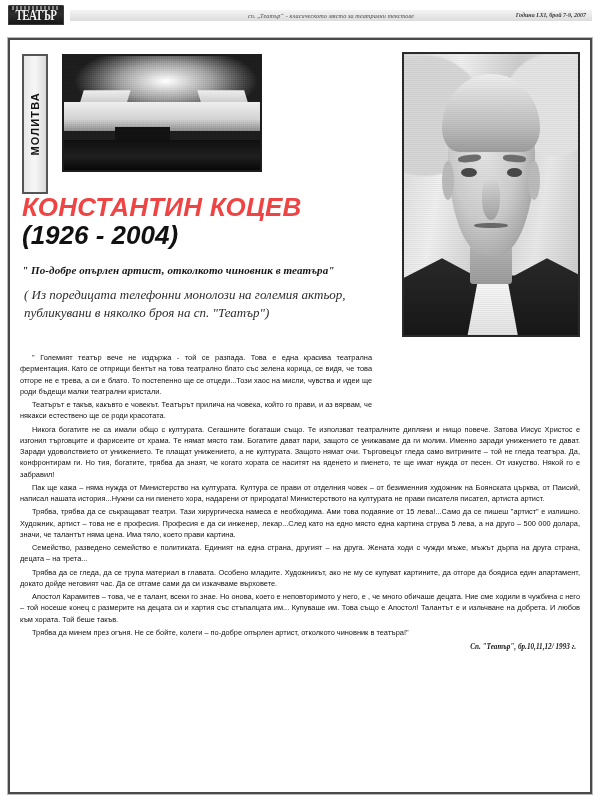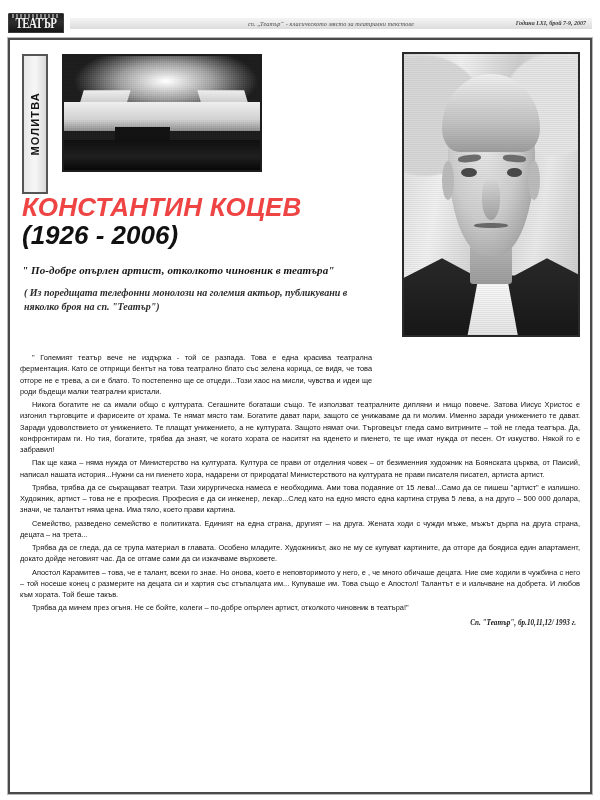--- a/index.html
+++ b/index.html
@@ -15,21 +15,21 @@
     overflow: hidden;
     position: relative;
   }
 
   
   .masthead {
     position: relative;
     height: 30px;
     display: flex;
     align-items: center;
-    padding: 8px 8px;
+    padding: 0 8px;
   }
   .logo-block {
     width: 56px;
     height: 20px;
     background: linear-gradient(180deg,#1b1b1b 0%, #2e2e2e 45%, #141414 100%);
     border-radius: 2px 2px 0 0;
     display: flex;
     align-items: center;
     justify-content: center;
     flex: 0 0 auto;
@@ -346,25 +346,24 @@
     font-weight: bold;
     font-style: italic;
     font-size: 11px;
     color: #141414;
     letter-spacing: .1px;
   }
   .source-note {
     margin: 10px 2px 0 2px;
     font-family: "Liberation Serif", serif;
     font-style: italic;
-    font-size: 10px;
+    font-size: 13px;
     line-height: 1.45;
     color: #2d2d2d;
     width: 330px;
-    font-weight: bold;
   }
 
   
   .article-body {
     margin-top: 6px;
     padding: 0 2px;
   }
   .col-narrow {
     width: 352px;
   }
@@ -435,28 +434,29 @@
       <div class="p-brow-r"></div>
       <div class="p-eye-l"></div>
       <div class="p-eye-r"></div>
       <div class="p-nose"></div>
       <div class="p-mouth"></div>
       <div class="p-grain"></div>
     </div>
 
     <div class="headline-wrap">
       <h1 class="headline">КОНСТАНТИН КОЦЕВ</h1>
-      <h2 class="headline-years">(1926 - 2006)</h2>
+      <h2 class="headline-years">(1926 - 2004)</h2>
       <p class="pull-quote">" По-добре опърлен артист, отколкото чиновник в театъра"</p>
       <p class="source-note">( Из поредицата телефонни монолози на големия актьор, публикувани в няколко броя на сп. "Театър")</p>
     </div>
   </div>
 
   <div class="article-body">
     <p class="para col-narrow">" Големият театър вече не издържа - той се разпада. Това е една красива театрална ферментация. Като се отприщи бентът на това театрално блато със зелена корица, се видя, че това отгоре не е трева, а си е блато. То постепенно ще се отцеди...Този хаос на мисли, чувства и идеи ще роди бъдещи  малки театрални кристали.</p>
+    <p class="para col-narrow">Театърът е такъв, какъвто е човекът. Театърът прилича на човека, който го прави, и аз вярвам, че някакси естествено  ще се роди красотата.</p>
     <p class="para full">Никога богатите не са имали общо с културата. Сегашните богаташи също. Те използват театралните дипляни  и нищо повече.  Затова Иисус Христос е изгонил търговците  и фарисеите от храма. Те нямат място там. Богатите дават пари, защото се унижаваме да ги молим.  Именно заради унижението те дават. Заради удоволствието от унижението. Те плащат унижението, а не културата. Защото нямат очи. Търговецът гледа само витрините – той не гледа театъра. Да, конфронтирам ги. Но тия, богатите, трябва да знаят, че когато хората се наситят на яденето и пиенето, те ще имат нужда от песен. От изкуство. Някой го е забравил!</p>
     <p class="para full">Пак ще кажа – няма нужда от Министерство на културата. Култура се прави от отделния човек – от безименния художник на Боянската църква, от Паисий,  написал нашата история...Нужни са ни пиенето хора, надарени от природата! Министерството на културата  не прави писателя писател, артиста артист.</p>
     <p class="para full">Трябва, трябва да се съкращават театри. Тази хирургическа намеса е необходима. Ами това подаяние от 15 лева!...Само да се пишеш "артист" е излишно. Художник, артист – това не е професия. Професия е да си инженер, лекар...След като на едно място една картина струва 5 лева, а на друго – 500 000 долара, значи, че талантът няма цена. Има тяло, което прави картина.</p>
     <p class="para full">Семейство, разведено семейство е политиката. Единият на една страна, другият – на друга. Жената ходи с чужди мъже, мъжът дърпа на друга страна, децата – на трета...</p>
     <p class="para full">Трябва да се гледа, да се трупа материал в главата. Особено младите. Художникът, ако не му се купуват картините, да отгоре да боядиса един апартамент, докато дойде неговият час. Да се отгаме сами да си изкачваме върховете.</p>
     <p class="para full">Апостол Карамитев – това, че е талант, всеки го знае. Но онова, което е неповторимото у него, е , че много обичаше децата. Ние сме ходили в чужбина с него – той носеше конец с размерите на децата си и хартия със стъпалцата им... Купуваше им. Това също е Апостол! Талантът е и изльчване на добрета.  И любов към хората. Той беше такъв.</p>
     <p class="para full">Трябва да минем през огъня. Не се бойте, колеги – по-добре опърлен артист, отколкото чиновник в театъра!"</p>
     <div class="credit">Сп. "Театър", бр.10,11,12/ 1993 г.</div>
   </div>
 

